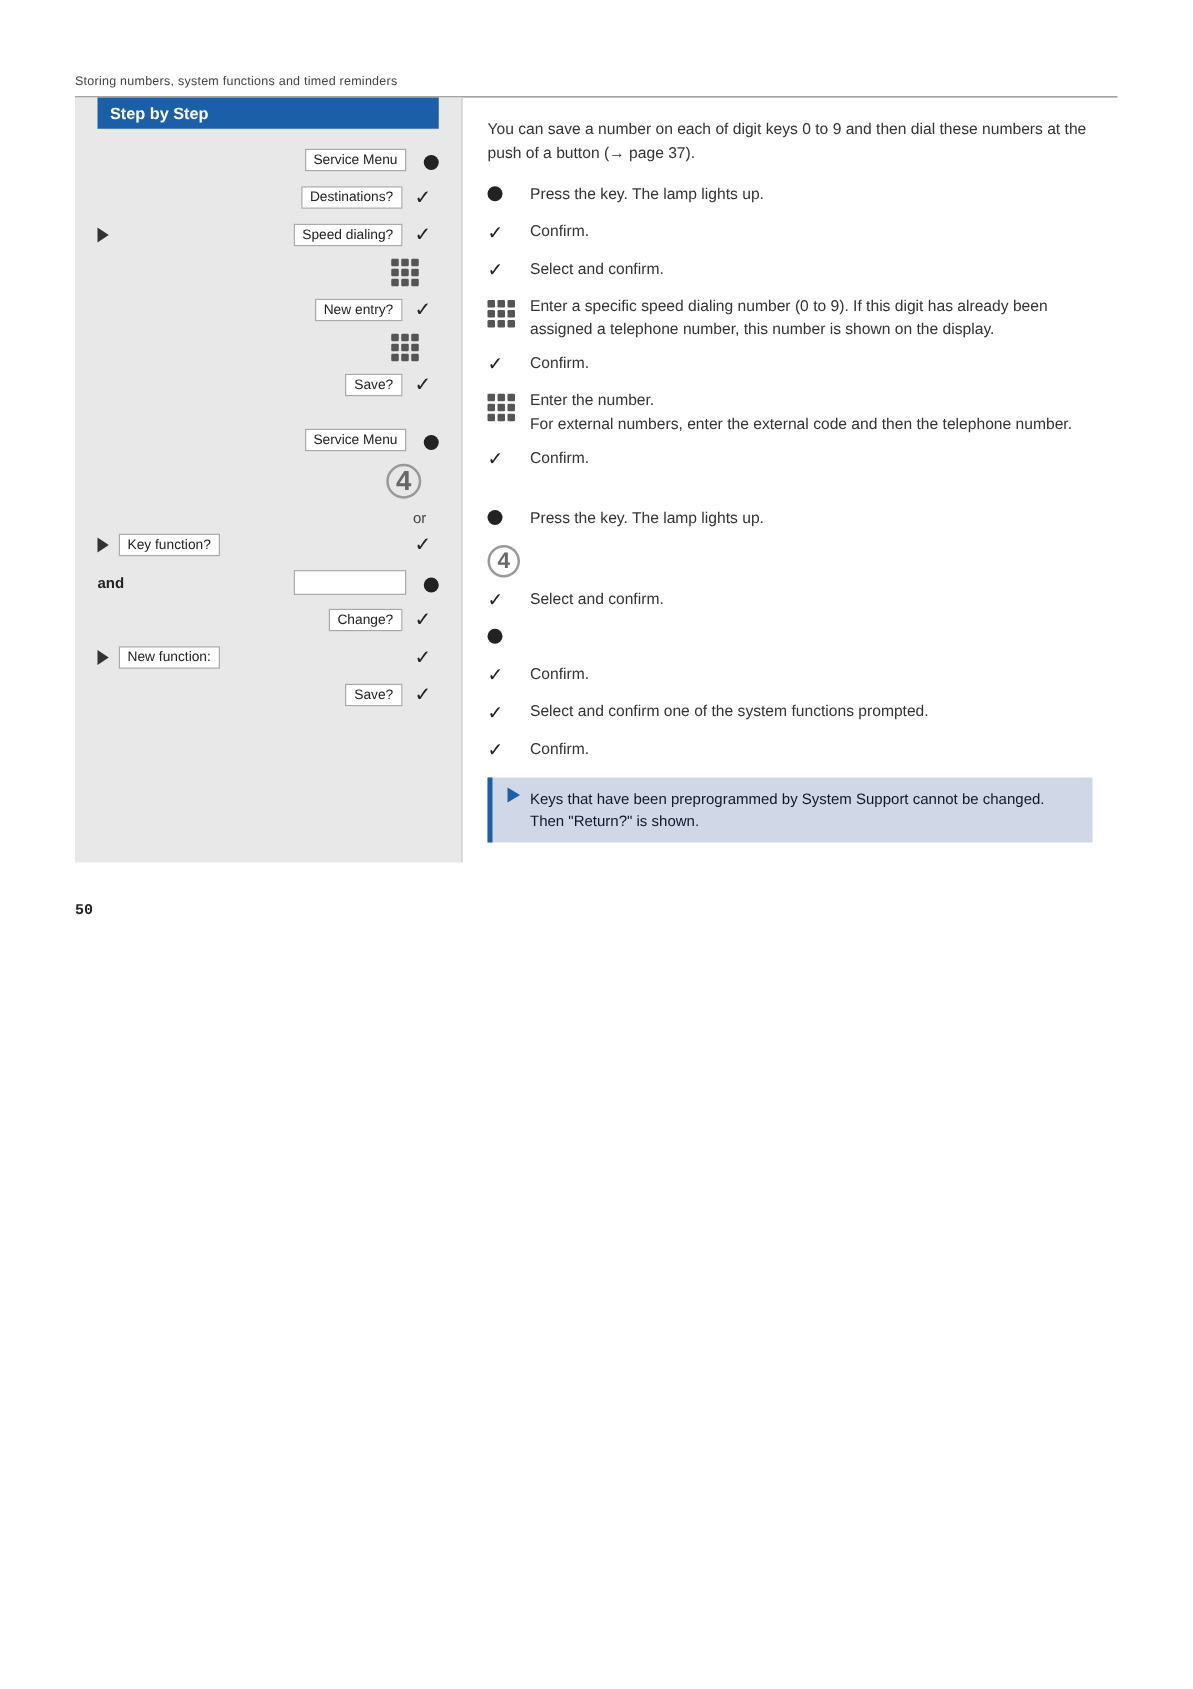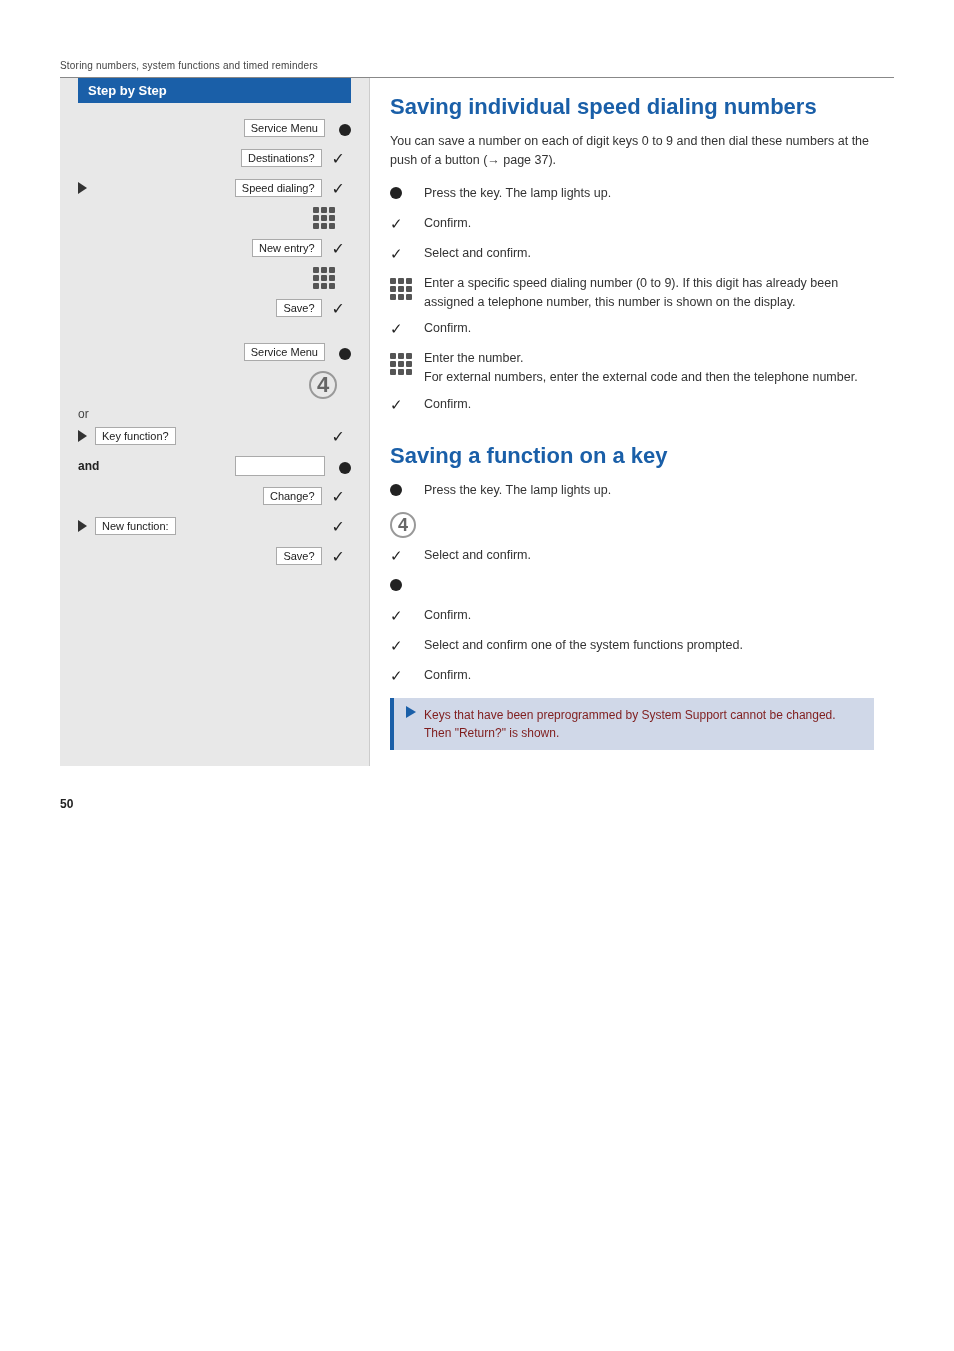--- a/index.html
+++ b/index.html
@@ -115,20 +115,21 @@
       border: 1px solid #aaa;
       background: #fff;
       height: 20px;
       width: 90px;
       margin-right: 6px;
     }
 
     .step-or {
       font-size: 12px;
       color: #444;
+      text-align: right;
       margin-bottom: 4px;
       margin-right: 10px;
     }
 
     .step-and {
       font-size: 12px;
       color: #222;
       font-weight: bold;
       margin-right: 6px;
     }
@@ -177,21 +178,21 @@
       line-height: 1.5;
       flex: 1;
     }
 
     .note-box {
       background: #d0d8e8;
       border-left: 4px solid #1a5fa8;
       padding: 8px 12px;
       margin-top: 10px;
       font-size: 12px;
-      color: #7f1d1d;
+      color: #0f172a;
       line-height: 1.5;
     }
 
     .note-arrow {
       display: inline-block;
       width: 0;
       height: 0;
       border-top: 6px solid transparent;
       border-bottom: 6px solid transparent;
       border-left: 10px solid #1a5fa8;
@@ -372,21 +373,20 @@
       <div style="flex:1; display:flex; justify-content:flex-end; margin-right:4px;">
         <span class="step-label">Save?</span>
       </div>
       <span class="step-check">✓</span>
     </div>
 
   </div>
 
   <div class="right-col">
 
-    <div class="page-title-1">Saving individual speed dialing numbers</div>
     <div class="intro-text">You can save a number on each of digit keys 0 to 9 and then dial these numbers at the push of a button (→ page 37).</div>
 
     <div class="instruction-row">
       <div class="instr-icon">
         <div style="width:12px;height:12px;background:#222;border-radius:50%;margin-top:2px;"></div>
       </div>
       <div class="instr-text">Press the key. The lamp lights up.</div>
     </div>
 
     <div class="instruction-row">
@@ -446,21 +446,20 @@
 
     <div class="instruction-row">
       <div class="instr-icon">
         <span style="font-size:15px;color:#222;">✓</span>
       </div>
       <div class="instr-text">Confirm.</div>
     </div>
 
     <div class="section-gap"></div>
 
-    <div class="page-title-1">Saving a function on a key</div>
 
     <div class="instruction-row">
       <div class="instr-icon">
         <div style="width:12px;height:12px;background:#222;border-radius:50%;margin-top:2px;"></div>
       </div>
       <div class="instr-text">Press the key. The lamp lights up.</div>
     </div>
 
     <div class="instruction-row">
       <div class="instr-icon">
@@ -505,15 +504,15 @@
     <div class="note-box">
       <div class="note-inner">
         <span class="note-arrow"></span>
         <span>Keys that have been preprogrammed by System Support cannot be changed. Then "Return?" is shown.</span>
       </div>
     </div>
 
   </div>
 </div>
 
-<div style="position:relative;margin-top:30px;">
+<div style="position:relative;margin-top:30px;font-family:Liberation Mono, monospace;">
   <span style="font-size:12px;font-weight:bold;color:#222;">50</span>
 </div>
 
 </body></html>

